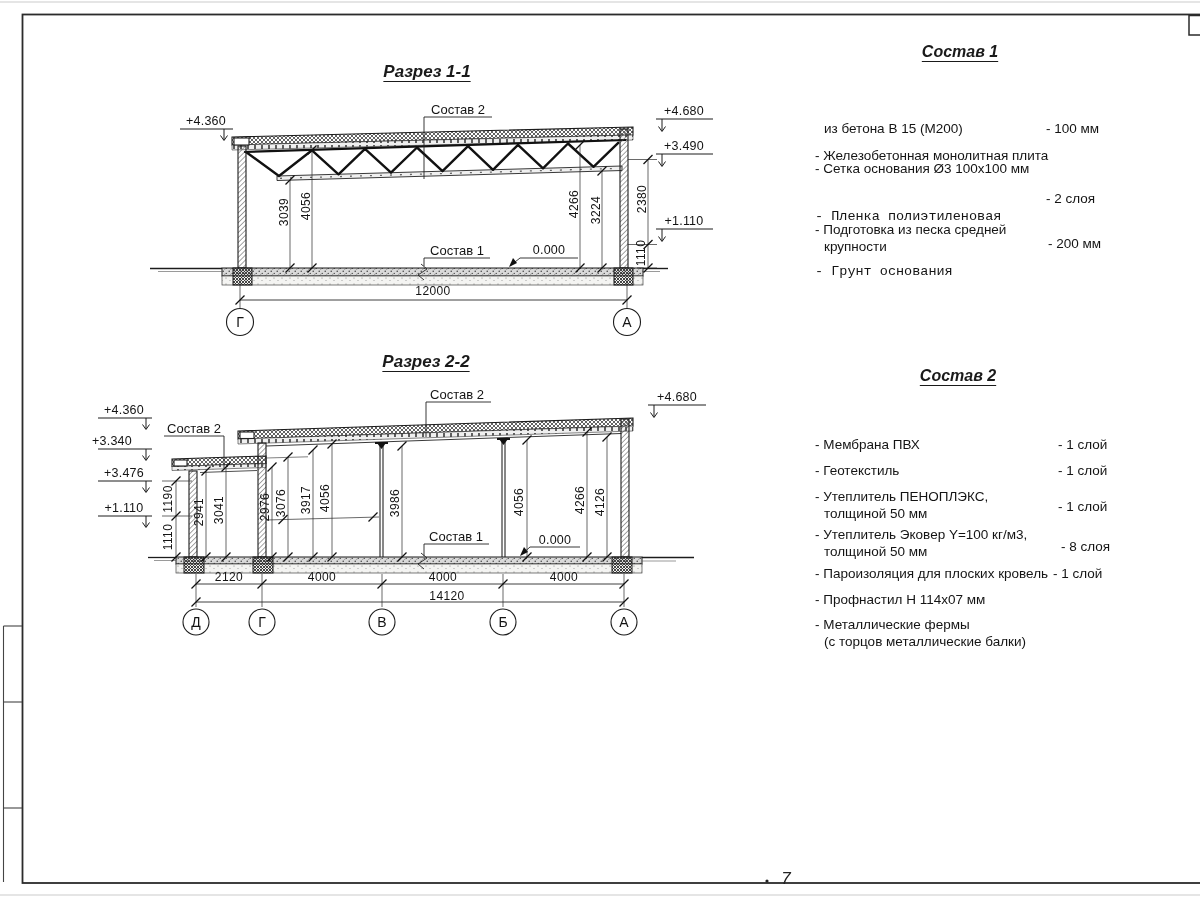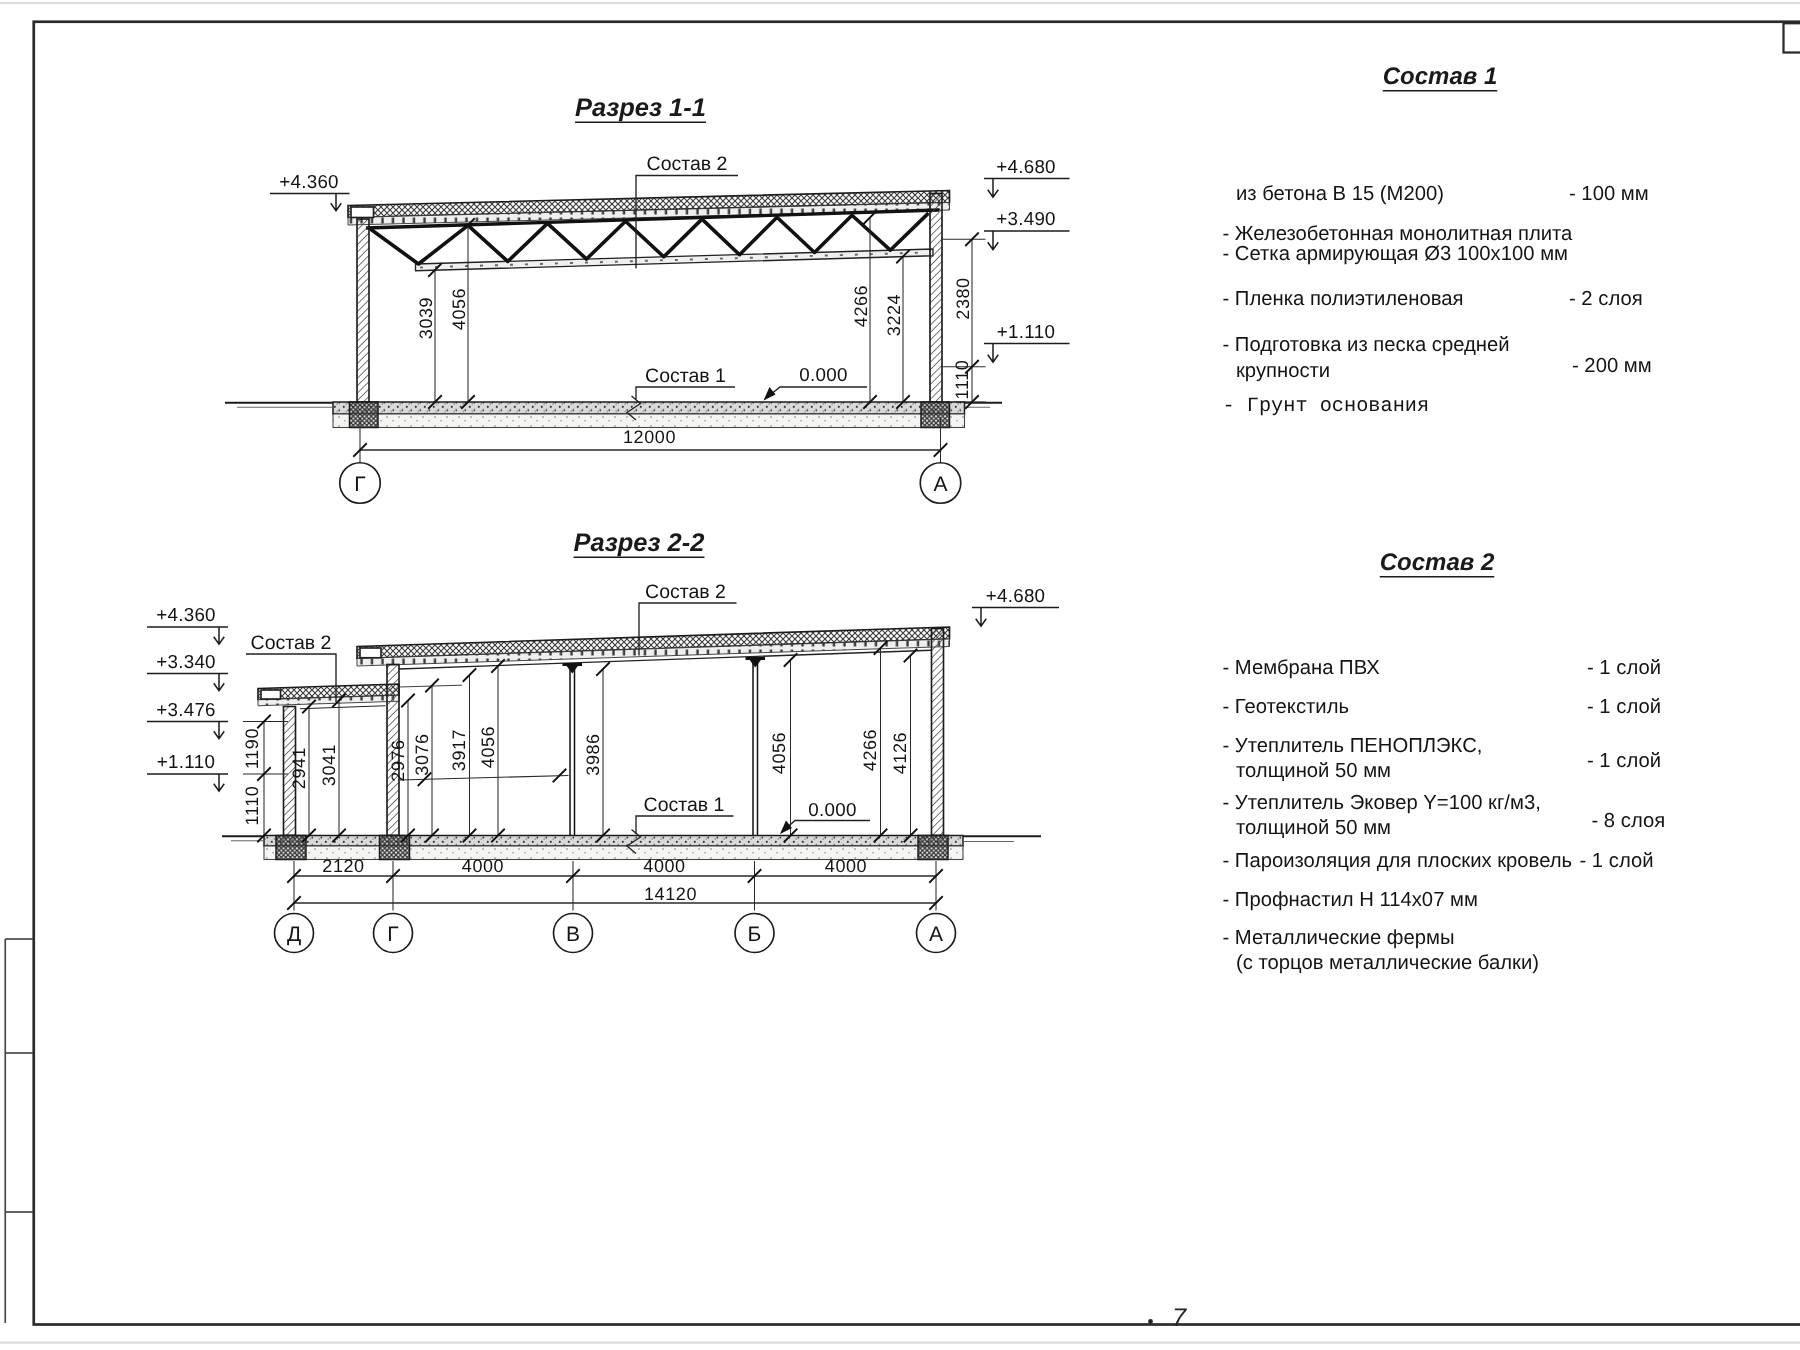--- a/index.html
+++ b/index.html
@@ -278,21 +278,21 @@
 <div class="lbl rot dim" style="left:574px;top:204px;">4266</div>
 <div class="lbl rot dim" style="left:596px;top:210px;">3224</div>
 <div class="lbl rot dim" style="left:642px;top:199px;">2380</div>
 <div class="lbl rot dim" style="left:641px;top:253px;">1110</div>
 <div class="lbl dim" style="left:433px;top:291px;">12000</div>
 <div class="lbl axis" style="left:240px;top:322px;">Г</div>
 <div class="lbl axis" style="left:627px;top:322px;">А</div>
 
 <div class="lbl ttl" style="left:426px;top:362px;">Разрез 2-2</div>
 <div class="lbl elev" style="left:124px;top:410px;">+4.360</div>
-<div class="lbl elev" style="left:124px;top:441px;">+3.340</div>
+<div class="lbl elev" style="left:112px;top:441px;">+3.340</div>
 <div class="lbl elev" style="left:124px;top:473px;">+3.476</div>
 <div class="lbl elev" style="left:124px;top:508px;">+1.110</div>
 <div class="lbl elev" style="left:677px;top:397px;">+4.680</div>
 <div class="lbl lead" style="left:194px;top:428px;">Состав 2</div>
 <div class="lbl lead" style="left:457px;top:394px;">Состав 2</div>
 <div class="lbl lead" style="left:456px;top:536px;">Состав 1</div>
 <div class="lbl elev" style="left:555px;top:540px;">0.000</div>
 <div class="lbl rot dim" style="left:168px;top:499px;">1190</div>
 <div class="lbl rot dim" style="left:168px;top:537px;">1110</div>
 <div class="lbl rot dim" style="left:199px;top:512px;">2941</div>
@@ -313,22 +313,22 @@
 <div class="lbl axis" style="left:196px;top:622px;">Д</div>
 <div class="lbl axis" style="left:262px;top:622px;">Г</div>
 <div class="lbl axis" style="left:382px;top:622px;">В</div>
 <div class="lbl axis" style="left:503px;top:622px;">Б</div>
 <div class="lbl axis" style="left:624px;top:622px;">А</div>
 
 <div class="lbl ttl2" style="left:960px;top:52px;">Состав 1</div>
 <div class="ml" style="left:815px;top:104px;margin-top:44px;">- Железобетонная  монолитная плита</div>
 <div class="ml" style="left:824px;top:121px;">из бетона В 15 (М200)</div>
 <div class="ml" style="left:1046px;top:121px;">- 100 мм</div>
-<div class="ml" style="left:815px;top:161px;">- Сетка армирующая Ø3 100х100 мм</div>
-<div class="ml" style="left:815px;top:191px;">- Пленка полиэтиленовая</div>
+<div class="ml" style="left:815px;top:161px;">- Сетка основания Ø3 100х100 мм</div>
+<div class="ml" style="left:815px;top:209px;font-family:Liberation Mono, monospace;">- Пленка полиэтиленовая</div>
 <div class="ml" style="left:1046px;top:191px;">-  2 слоя</div>
 <div class="ml" style="left:815px;top:222px;">- Подготовка из песка средней</div>
 <div class="ml" style="left:824px;top:239px;">крупности</div>
 <div class="ml" style="left:1048px;top:236px;">- 200 мм</div>
 <div class="ml" style="left:815px;top:264px;font-family:Liberation Mono, monospace;">- Грунт основания</div>
 
 <div class="lbl ttl2" style="left:958px;top:376px;">Состав 2</div>
 <div class="ml" style="left:815px;top:437px;">- Мембрана ПВХ</div>
 <div class="ml" style="left:1058px;top:437px;">- 1 слой</div>
 <div class="ml" style="left:815px;top:463px;">- Геотекстиль</div>

